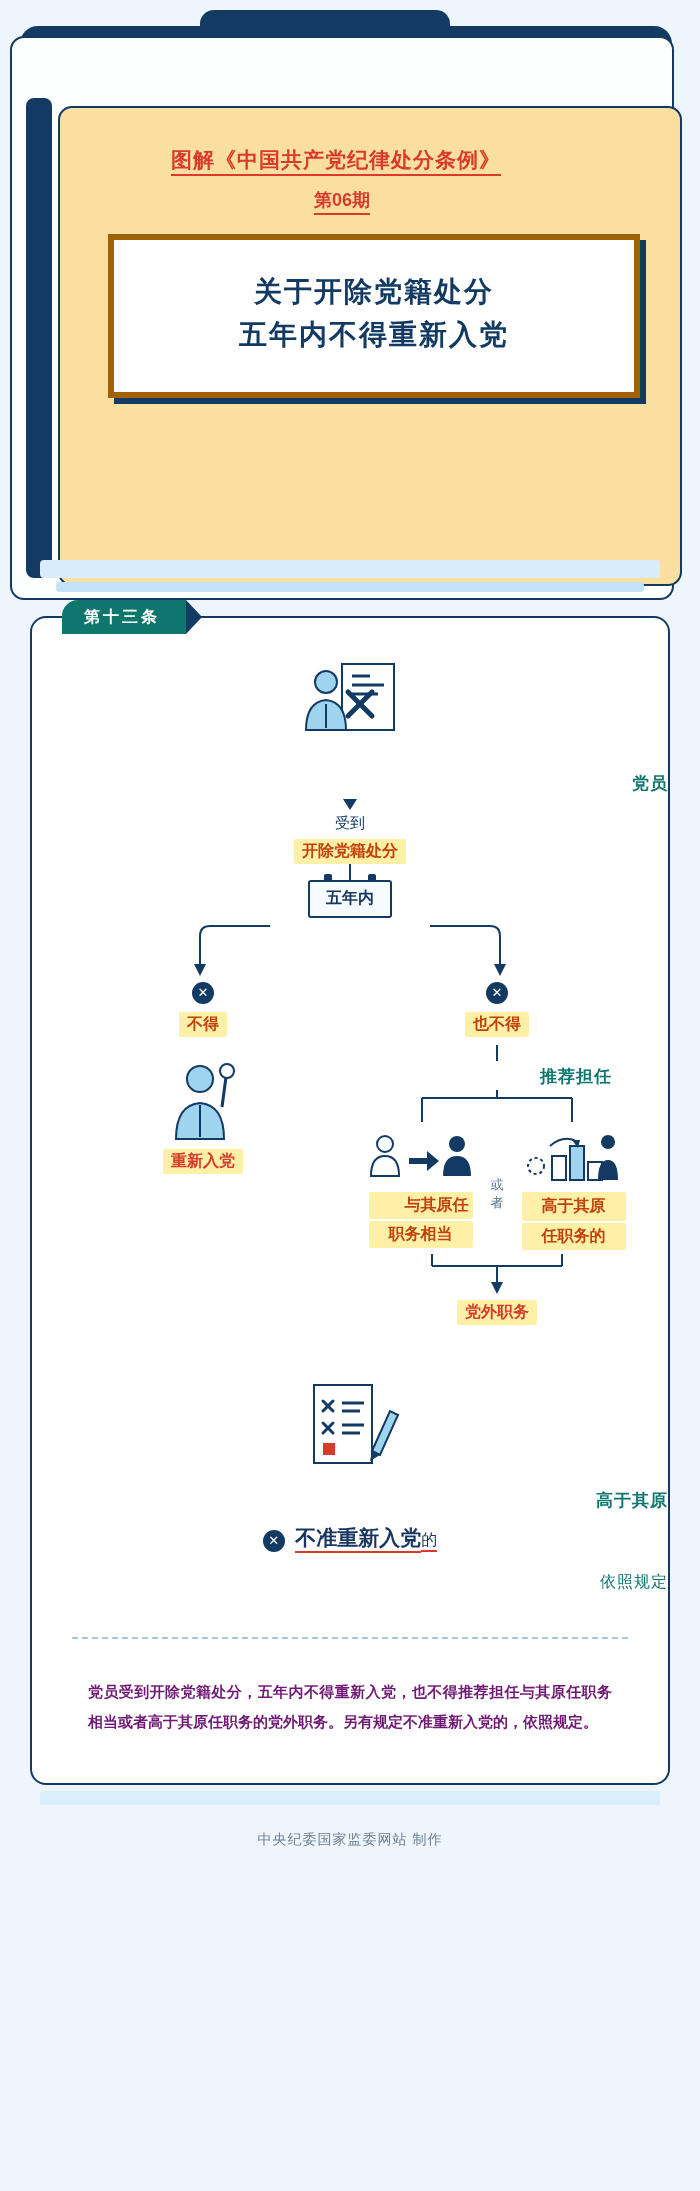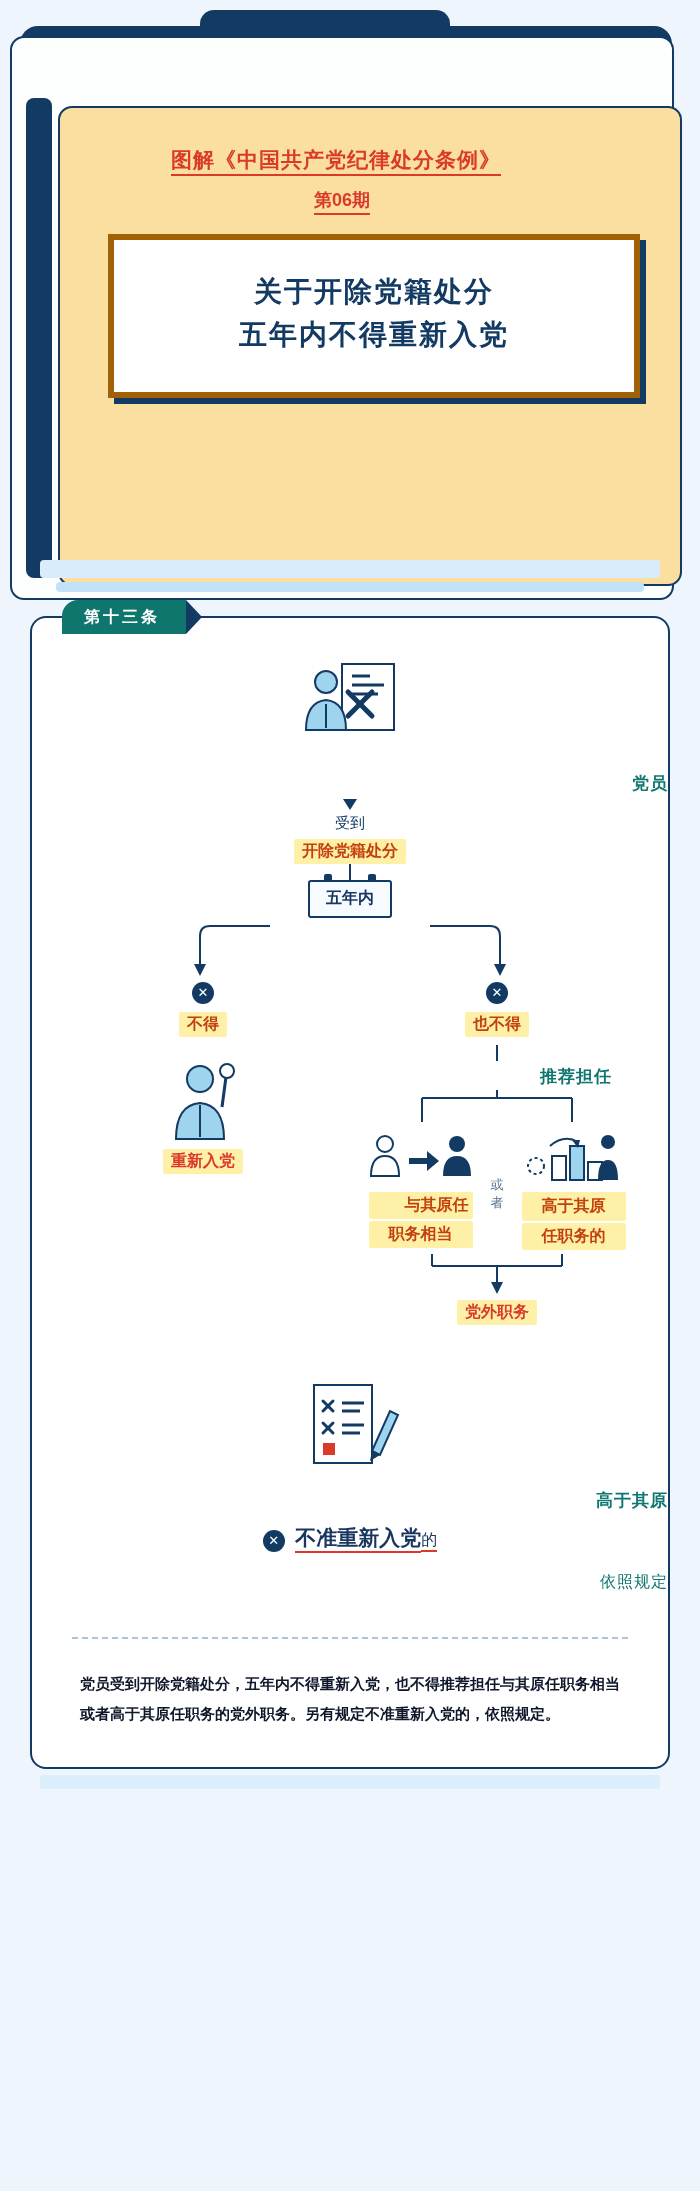--- a/index.html
+++ b/index.html
@@ -268,25 +268,25 @@
     color:#5b7694;
     padding-top:44px;
   }
 
   .summary{
     margin:0 40px;
     padding-top:22px;
     border-top:2px dashed #a9c6de;
   }
   .summary p{
-    margin:8px;
+    margin:16px;
     font-size:15px;
     line-height:2;
     font-weight:bold;
-    color:#0f172a;
+    color:#701a75;
     text-align:justify;
   }
 
   .footer{
     text-align:center;
     font-size:14px;
     color:#6b7f92;
     padding:26px 0 24px 0;
     letter-spacing:1px;
   }
@@ -485,13 +485,14 @@
         </div>
 
         <div class="summary" style="margin-top:44px;">
           <p>党员受到开除党籍处分，五年内不得重新入党，也不得推荐担任与其原任职务相当或者高于其原任职务的党外职务。另有规定不准重新入党的，依照规定。</p>
         </div>
       </div>
     </div>
     <div class="bottom-strip" style="margin-top:6px;"></div>
   </div>
 
+  <div class="footer">中央纪委国家监委网站 制作</div>
 </div>
 
 </body></html>

